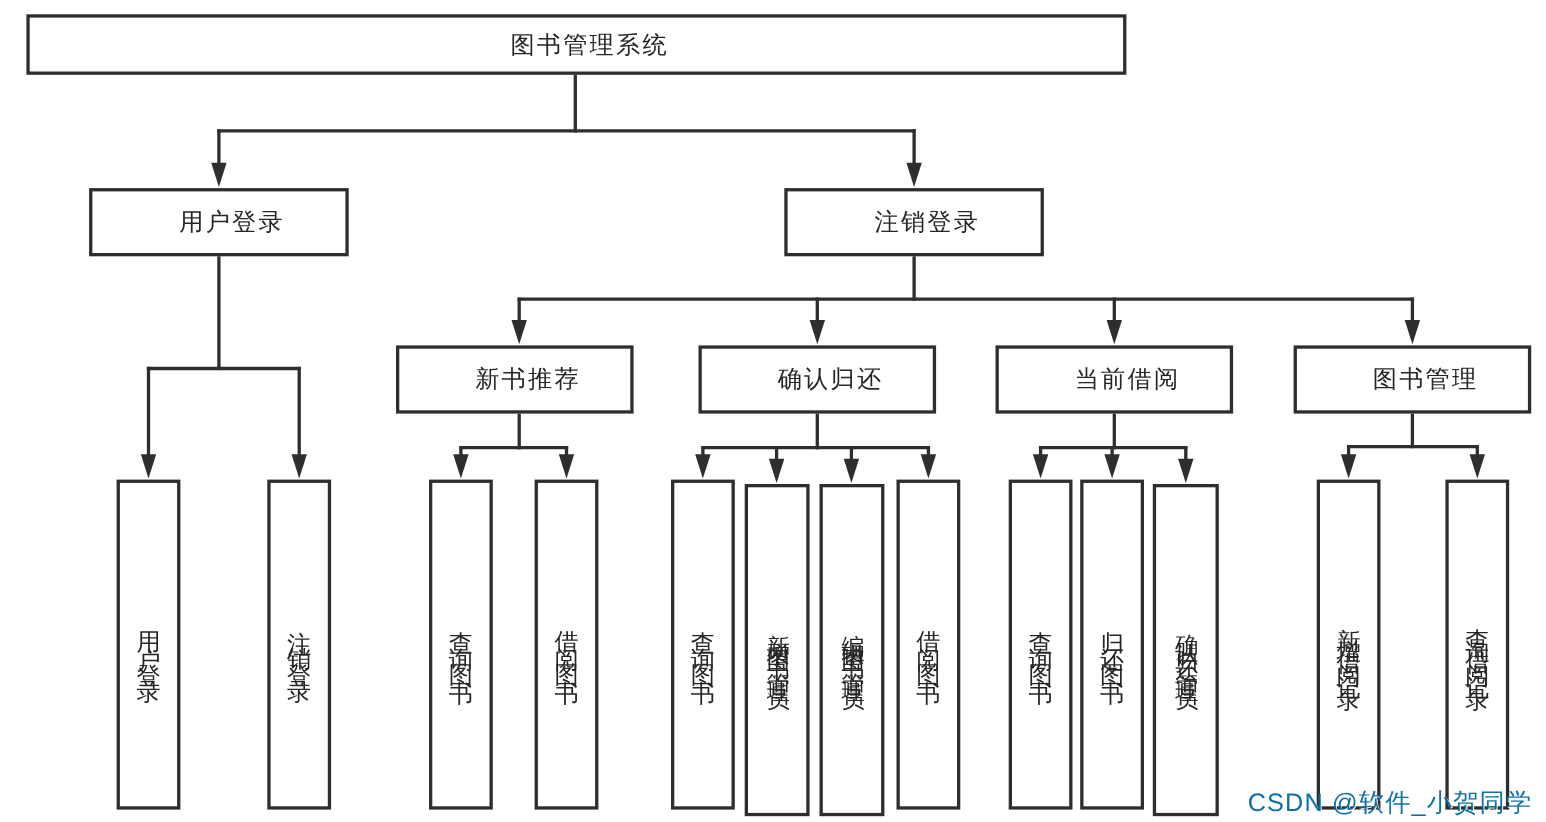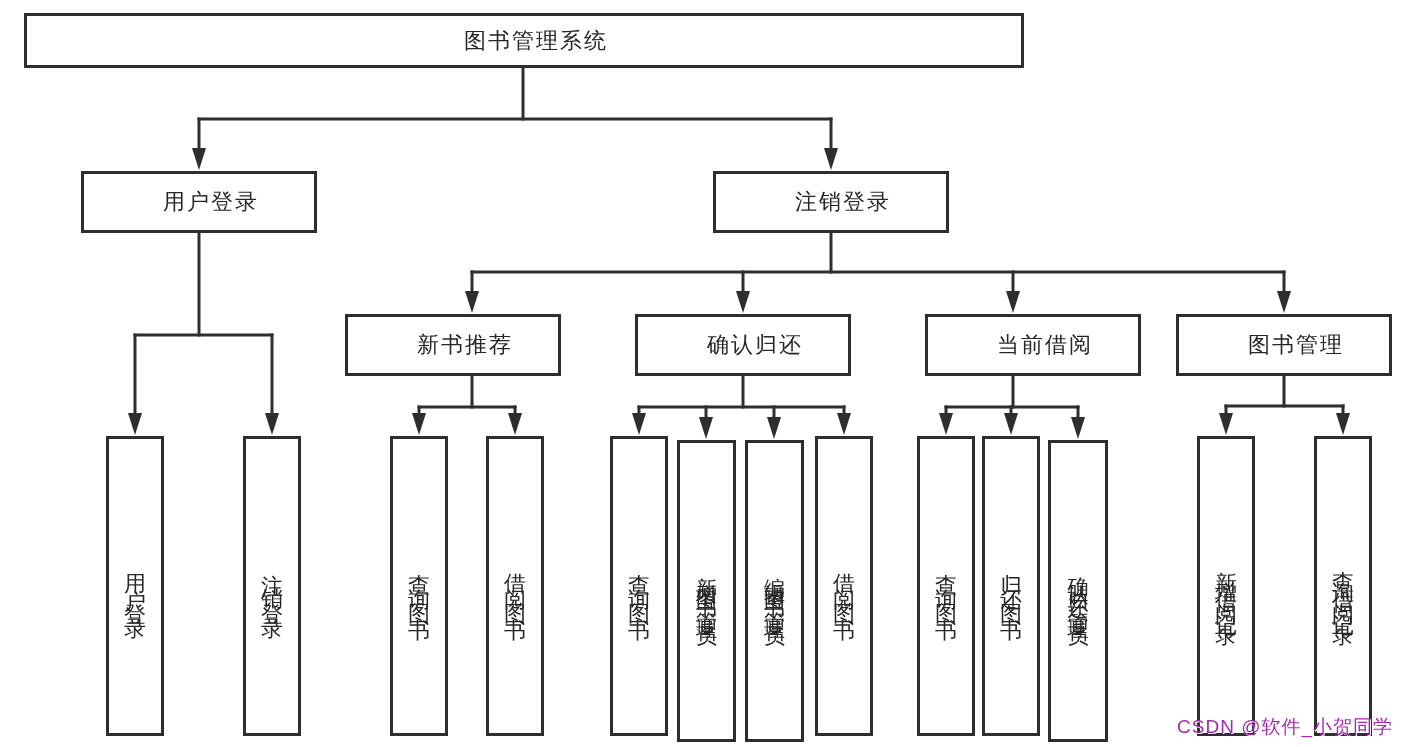--- a/index.html
+++ b/index.html
@@ -26,22 +26,22 @@
   .vbox{
     writing-mode:vertical-rl;
     text-orientation:mixed;
   }
   .ls4{letter-spacing:15px;}
   .ls6{letter-spacing:11px;}
   .ls9{letter-spacing:7px;font-size:21px;}
   .watermark{
     position:absolute;
     right:12px;top:714px;
-    font-size:19px;
-    color:#a21caf;
+    font-size:23px;
+    color:#0369a1;
     letter-spacing:1px;
     text-shadow:1px 1px 0 #ffffff;
     opacity:0.95;
   }
 </style>
 </head>
 <body>
 
 <div class="canvas">
 
@@ -112,23 +112,23 @@
       <polygon points="1219,413 1233,413 1226,435"></polygon>
       <polygon points="1336,413 1350,413 1343,435"></polygon>
     </g>
   </svg>
 
   <div class="hbox" style="left:24px;top:13px;width:1000px;height:55px;">图书管理系统</div>
 
   <div class="hbox" style="left:81px;top:171px;width:236px;height:62px;">用户登录</div>
   <div class="hbox" style="left:713px;top:171px;width:236px;height:62px;">注销登录</div>
 
-  <div class="hbox" style="left:345px;top:314px;width:216px;height:62px;">新书推荐</div>
+  <div class="hbox" style="left:360px;top:314px;width:216px;height:62px;">新书推荐</div>
   <div class="hbox" style="left:635px;top:314px;width:216px;height:62px;">确认归还</div>
-  <div class="hbox" style="left:905px;top:314px;width:216px;height:62px;margin-left:20px;">当前借阅</div>
+  <div class="hbox" style="left:905px;top:314px;width:216px;height:62px;">当前借阅</div>
   <div class="hbox" style="left:1176px;top:314px;width:216px;height:62px;">图书管理</div>
 
   <div class="vbox ls4" style="left:106px;top:436px;width:58px;height:300px;">用户登录</div>
   <div class="vbox ls4" style="left:243px;top:436px;width:58px;height:300px;">注销登录</div>
 
   <div class="vbox ls4" style="left:390px;top:436px;width:58px;height:300px;">查询图书</div>
   <div class="vbox ls4" style="left:486px;top:436px;width:58px;height:300px;">借阅图书</div>
 
   <div class="vbox ls4" style="left:610px;top:436px;width:58px;height:300px;">查询图书</div>
   <div class="vbox ls9" style="left:677px;top:440px;width:59px;height:302px;">新增图书（管理员）</div>

